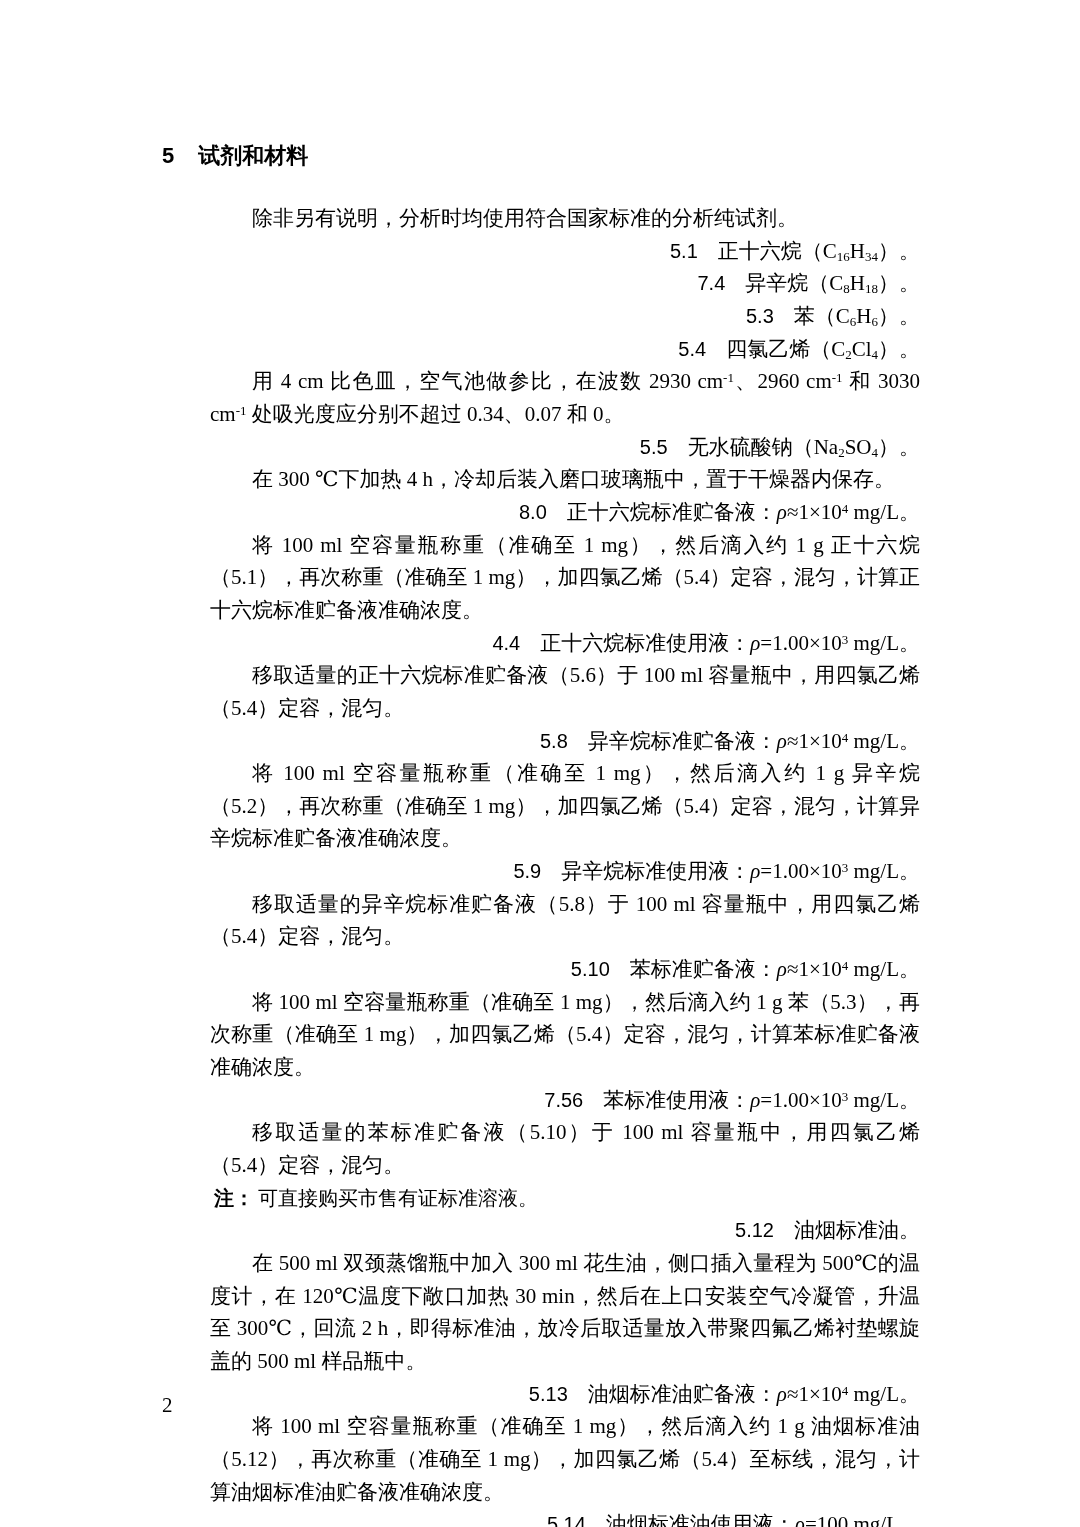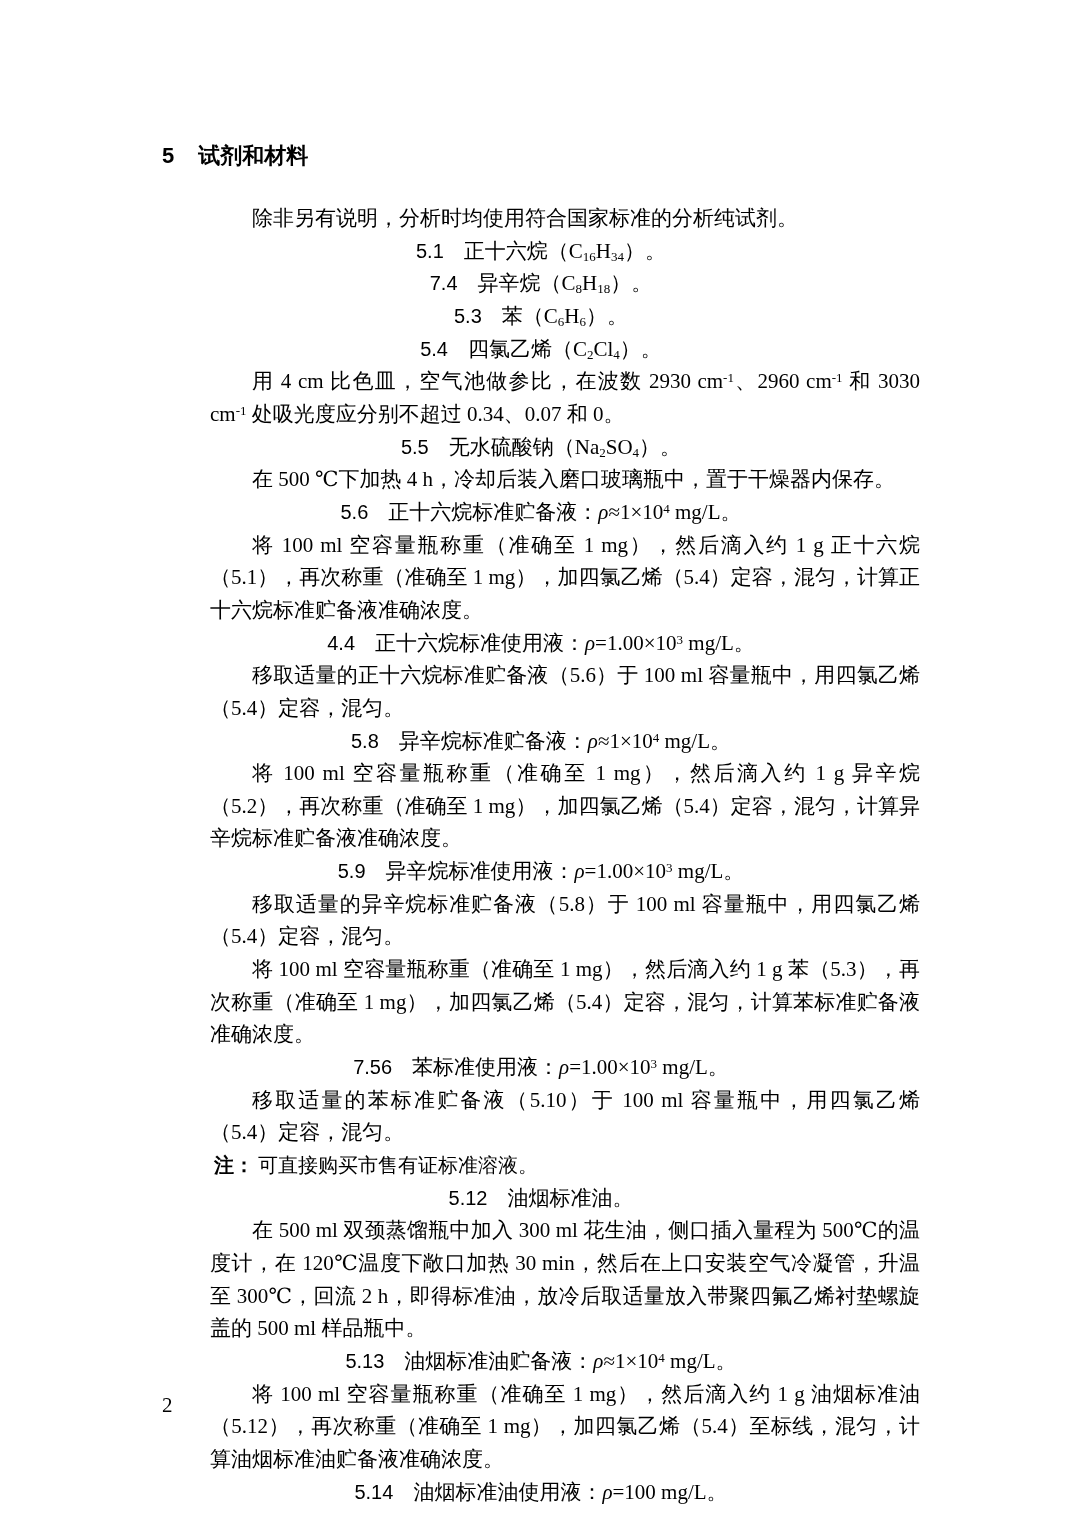--- a/index.html
+++ b/index.html
@@ -25,21 +25,21 @@
     line-height:33px;
     margin:0 0 30px 0;
   }
   .heading .h-num { margin-right:24px; }
   .block { margin:0; }
   .para {
     text-indent:2em;
     text-align:justify;
     margin-left:48px;
   }
-  .clause { text-align:center; }
+  .clause { text-align:right; }
   .clause .num {
     font-family:"Liberation Sans","DejaVu Sans",sans-serif;
     font-size:20px;
     margin-right:20px;
   }
   .note {
     padding-left:52px;
     font-size:20px;
   }
   .note .note-label {
@@ -68,29 +68,30 @@
   <main class="doc">
     <h1 class="heading"><span class="h-num">5</span><span>试剂和材料</span></h1>
     <div id="blocks">
         <div class="block para">除非另有说明，分析时均使用符合国家标准的分析纯试剂。</div>
         <div class="block clause"><span class="num">5.1</span>正十六烷（C<sub>16</sub>H<sub>34</sub>）。</div>
         <div class="block clause"><span class="num">7.4</span>异辛烷（C<sub>8</sub>H<sub>18</sub>）。</div>
         <div class="block clause"><span class="num">5.3</span>苯（C<sub>6</sub>H<sub>6</sub>）。</div>
         <div class="block clause"><span class="num">5.4</span>四氯乙烯（C<sub>2</sub>Cl<sub>4</sub>）。</div>
         <div class="block para">用 4 cm 比色皿，空气池做参比，在波数 2930 cm<sup>-1</sup>、2960 cm<sup>-1</sup> 和 3030 cm<sup>-1</sup> 处吸光度应分别不超过 0.34、0.07 和 0。</div>
         <div class="block clause"><span class="num">5.5</span>无水硫酸钠（Na<sub>2</sub>SO<sub>4</sub>）。</div>
-        <div class="block para">在 500 ℃下加热 4 h，冷却后装入磨口玻璃瓶中，置于干燥器内保存。</div>
-        <div class="block clause"><span class="num">5.6</span>正十六烷标准贮备液：<em class="sym">ρ</em>≈1×10<sup>4</sup> mg/L。</div>
+        <div class="block para">在 300 ℃下加热 4 h，冷却后装入磨口玻璃瓶中，置于干燥器内保存。</div>
+        <div class="block clause"><span class="num">8.0</span>正十六烷标准贮备液：<em class="sym">ρ</em>≈1×10<sup>4</sup> mg/L。</div>
         <div class="block para">将 100 ml 空容量瓶称重（准确至 1 mg），然后滴入约 1 g 正十六烷（5.1），再次称重（准确至 1 mg），加四氯乙烯（5.4）定容，混匀，计算正十六烷标准贮备液准确浓度。</div>
         <div class="block clause"><span class="num">4.4</span>正十六烷标准使用液：<em class="sym">ρ</em>=1.00×10<sup>3</sup> mg/L。</div>
         <div class="block para">移取适量的正十六烷标准贮备液（5.6）于 100 ml 容量瓶中，用四氯乙烯（5.4）定容，混匀。</div>
         <div class="block clause"><span class="num">5.8</span>异辛烷标准贮备液：<em class="sym">ρ</em>≈1×10<sup>4</sup> mg/L。</div>
         <div class="block para">将 100 ml 空容量瓶称重（准确至 1 mg），然后滴入约 1 g 异辛烷（5.2），再次称重（准确至 1 mg），加四氯乙烯（5.4）定容，混匀，计算异辛烷标准贮备液准确浓度。</div>
         <div class="block clause"><span class="num">5.9</span>异辛烷标准使用液：<em class="sym">ρ</em>=1.00×10<sup>3</sup> mg/L。</div>
         <div class="block para">移取适量的异辛烷标准贮备液（5.8）于 100 ml 容量瓶中，用四氯乙烯（5.4）定容，混匀。</div>
+        <div class="block clause"><span class="num">5.10</span>苯标准贮备液：<em class="sym">ρ</em>≈1×10<sup>4</sup> mg/L。</div>
         <div class="block para">将 100 ml 空容量瓶称重（准确至 1 mg），然后滴入约 1 g 苯（5.3），再次称重（准确至 1 mg），加四氯乙烯（5.4）定容，混匀，计算苯标准贮备液准确浓度。</div>
         <div class="block clause"><span class="num">7.56</span>苯标准使用液：<em class="sym">ρ</em>=1.00×10<sup>3</sup> mg/L。</div>
         <div class="block para">移取适量的苯标准贮备液（5.10）于 100 ml 容量瓶中，用四氯乙烯（5.4）定容，混匀。</div>
         <div class="block note"><span class="note-label">注：</span>可直接购买市售有证标准溶液。</div>
         <div class="block clause"><span class="num">5.12</span>油烟标准油。</div>
         <div class="block para">在 500 ml 双颈蒸馏瓶中加入 300 ml 花生油，侧口插入量程为 500℃的温度计，在 120℃温度下敞口加热 30 min，然后在上口安装空气冷凝管，升温至 300℃，回流 2 h，即得标准油，放冷后取适量放入带聚四氟乙烯衬垫螺旋盖的 500 ml 样品瓶中。</div>
         <div class="block clause"><span class="num">5.13</span>油烟标准油贮备液：<em class="sym">ρ</em>≈1×10<sup>4</sup> mg/L。</div>
         <div class="block para">将 100 ml 空容量瓶称重（准确至 1 mg），然后滴入约 1 g 油烟标准油（5.12），再次称重（准确至 1 mg），加四氯乙烯（5.4）至标线，混匀，计算油烟标准油贮备液准确浓度。</div>
         <div class="block clause"><span class="num">5.14</span>油烟标准油使用液：<em class="sym">ρ</em>=100 mg/L。</div>
       </div>

